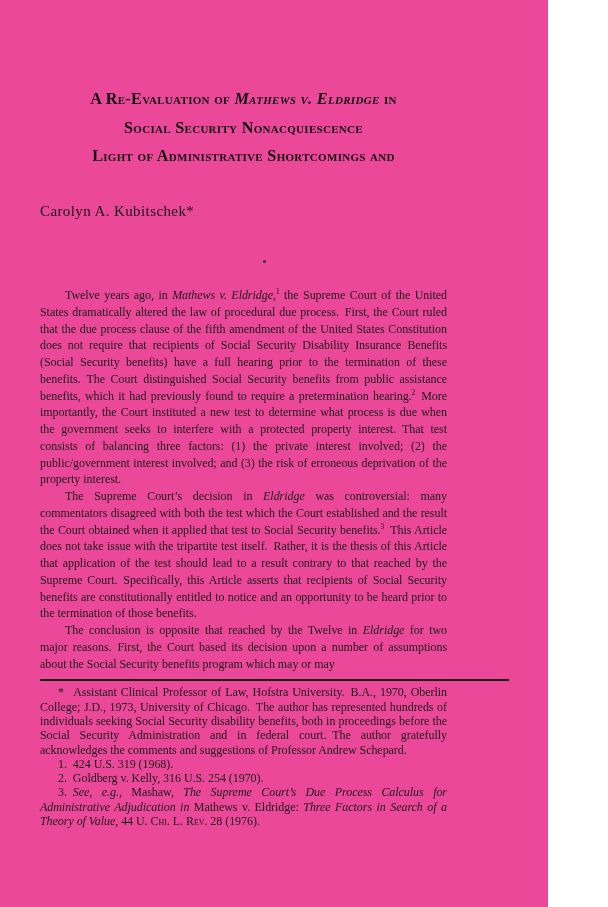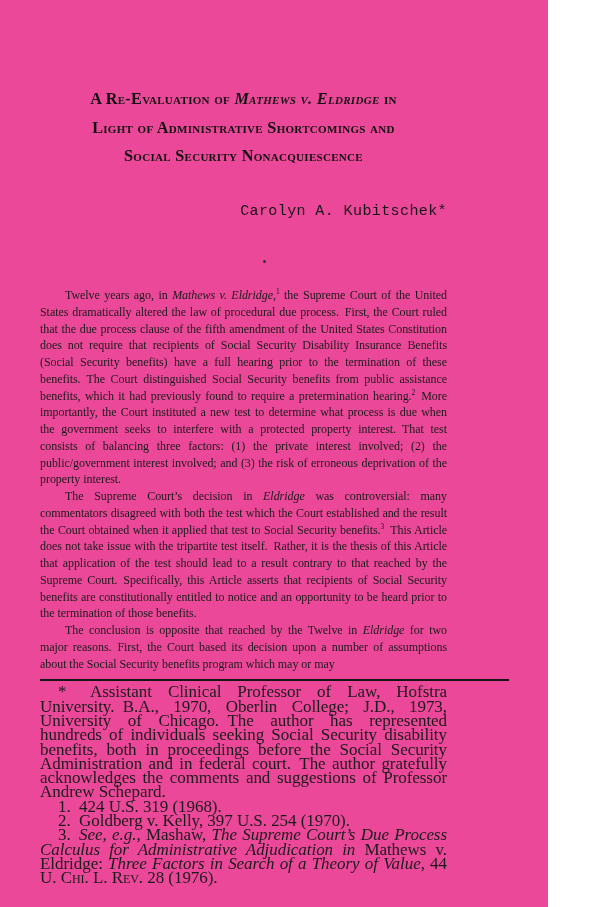--- a/index.html
+++ b/index.html
@@ -17,80 +17,79 @@
     text-align:center;
     font-weight:700;
     font-variant:small-caps;
     font-size:16.2px;
     line-height:28.7px;
     letter-spacing:0.3px;
     color:#111111;
   }
   .author{
     margin:32px 101px 0 40px;
-    text-align:right;
+    text-align:left;
     font-size:15px;
     line-height:17px;
     letter-spacing:0.4px;
     color:#161616;
-    font-family:Liberation Mono, monospace;
   }
   .body-text{
     margin:67px 101px 0 40px; 
     text-align:justify;
     font-size:12px;
     line-height:16.75px;
     letter-spacing:-0.05px;
   }
   .body-text p{margin:0;text-indent:25px;}
   .fn-rule{
     margin:7px 0 0 40px;
     width:469px;height:0;
     border:0;border-top:2px solid #151515;
   }
   .footnotes{
     margin:4px 101px 0 40px;
     text-align:justify;
-    font-size:17px;
+    font-size:12px;
     line-height:14.3px;
     letter-spacing:-0.05px;
   }
   .footnotes p{margin:0;text-indent:18px;}
   .run-i{font-style:italic;}
   .run-sc{font-variant:small-caps;}
   .run-sup{vertical-align:super;font-size:0.62em;line-height:0;}
   .stray-dot{
     position:absolute;left:263px;top:260px;
     width:3px;height:3px;border-radius:50%;
     background:#333333;
   }
 </style>
 </head>
 <body>
 
 <div class="page">
 
   <header class="title-block">
     <div class="title-line"><span>A Re-Evaluation of </span><span class="run-i">Mathews v. Eldridge</span><span> in</span></div>
+    <div class="title-line"><span>Social Security Nonacquiescence</span></div>
     <div class="title-line"><span>Light of Administrative Shortcomings and</span></div>
-    <div class="title-line"><span>Social Security Nonacquiescence</span></div>
   </header>
 
   <div class="author">Carolyn A. Kubitschek*</div>
 
   <div class="stray-dot"></div>
 
   <main class="body-text">
     <p><span>Twelve years ago, in </span><span class="run-i">Mathews v. Eldridge</span><span>,</span><span class="run-sup">1</span><span> the Supreme Court of the United States dramatically altered the law of procedural due process. First, the Court ruled that the due process clause of the fifth amendment of the United States Constitution does not require that recipients of Social Security Disability Insurance Benefits (Social Security benefits) have a full hearing prior to the termination of these benefits. The Court distinguished Social Security benefits from public assistance benefits, which it had previously found to require a pretermination hearing.</span><span class="run-sup">2</span><span> More importantly, the Court instituted a new test to determine what process is due when the government seeks to interfere with a protected property interest. That test consists of balancing three factors: (1) the private interest involved; (2) the public/government interest involved; and (3) the risk of erroneous deprivation of the property interest.</span></p>
     <p><span>The Supreme Court’s decision in </span><span class="run-i">Eldridge</span><span> was controversial: many commentators disagreed with both the test which the Court established and the result the Court obtained when it applied that test to Social Security benefits.</span><span class="run-sup">3</span><span> This Article does not take issue with the tripartite test itself. Rather, it is the thesis of this Article that application of the test should lead to a result contrary to that reached by the Supreme Court. Specifically, this Article asserts that recipients of Social Security benefits are constitutionally entitled to notice and an opportunity to be heard prior to the termination of those benefits.</span></p>
     <p><span>The conclusion is opposite that reached by the Twelve in </span><span class="run-i">Eldridge</span><span> for two major reasons. First, the Court based its decision upon a number of assumptions about the Social Security benefits program which may or may</span></p>
   </main>
 
   <hr class="fn-rule">
 
   <footer class="footnotes">
     <p><span>*  Assistant Clinical Professor of Law, Hofstra University. B.A., 1970, Oberlin College; J.D., 1973, University of Chicago. The author has represented hundreds of individuals seeking Social Security disability benefits, both in proceedings before the Social Security Administration and in federal court. The author gratefully acknowledges the comments and suggestions of Professor Andrew Schepard.</span></p>
     <p><span>1. 424 U.S. 319 (1968).</span></p>
-    <p><span>2. Goldberg v. Kelly, 397 U.S. 254 (1970).</span></p>
+    <p><span>2. Goldberg v. Kelly, 316 U.S. 254 (1970).</span></p>
     <p><span>3. </span><span class="run-i">See, e.g.,</span><span> Mashaw, </span><span class="run-i">The Supreme Court’s Due Process Calculus for Administrative Adjudication in</span><span> Mathews v. Eldridge: </span><span class="run-i">Three Factors in Search of a Theory of Value</span><span>, 44 U. </span><span class="run-sc">Chi.</span><span> L. </span><span class="run-sc">Rev.</span><span> 28 (1976).</span></p>
   </footer>
 
 </div>
 
 </body></html>

